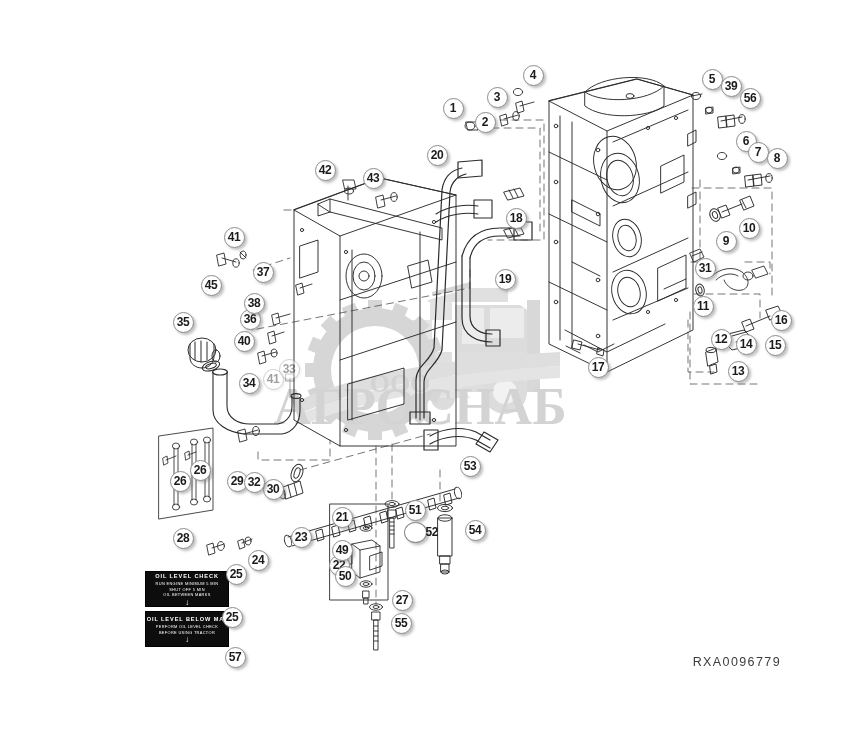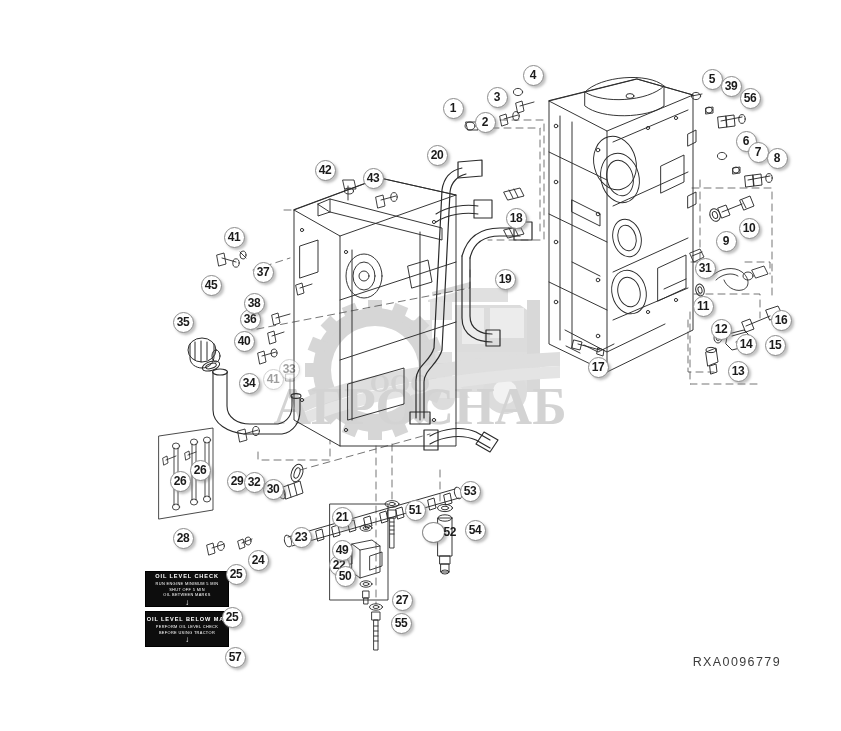--- a/index.html
+++ b/index.html
@@ -595,21 +595,21 @@
       <div class="callout" style="left: 485px; top: 122px;">2</div>
       <div class="callout" style="left: 497px; top: 97px;">3</div>
       <div class="callout" style="left: 533px; top: 75px;">4</div>
       <div class="callout" style="left: 712px; top: 79px;">5</div>
       <div class="callout" style="left: 746px; top: 141px;">6</div>
       <div class="callout" style="left: 758px; top: 152px;">7</div>
       <div class="callout" style="left: 777px; top: 158px;">8</div>
       <div class="callout" style="left: 726px; top: 241px;">9</div>
       <div class="callout" style="left: 749px; top: 228px;">10</div>
       <div class="callout" style="left: 703px; top: 306px;">11</div>
-      <div class="callout" style="left: 721px; top: 287px; margin-top: 32px;">12</div>
+      <div class="callout" style="left: 721px; top: 297px; margin-top: 32px;">12</div>
       <div class="callout" style="left: 738px; top: 371px;">13</div>
       <div class="callout" style="left: 746px; top: 344px;">14</div>
       <div class="callout" style="left: 775px; top: 345px;">15</div>
       <div class="callout" style="left: 781px; top: 320px;">16</div>
       <div class="callout" style="left: 598px; top: 367px;">17</div>
       <div class="callout" style="left: 516px; top: 218px;">18</div>
       <div class="callout" style="left: 505px; top: 279px;">19</div>
       <div class="callout" style="left: 437px; top: 155px;">20</div>
       <div class="callout" style="left: 342px; top: 517px;">21</div>
       <div class="callout" style="left: 339px; top: 565px;">22</div>
@@ -634,22 +634,22 @@
       <div class="callout" style="left: 244px; top: 341px;">40</div>
       <div class="callout" style="left: 234px; top: 237px;">41</div>
       <div class="callout faded" style="left: 273px; top: 379px;">41</div>
       <div class="callout" style="left: 325px; top: 170px;">42</div>
       <div class="callout" style="left: 373px; top: 178px;">43</div>
       <div class="callout" style="left: 211px; top: 243px; margin-top: 32px;">45</div>
       <div class="callout" style="left: 232px; top: 617px;">25</div>
       <div class="callout" style="left: 342px; top: 550px;">49</div>
       <div class="callout" style="left: 345px; top: 576px;">50</div>
       <div class="callout" style="left: 415px; top: 510px;">51</div>
-      <div class="callout" style="left: 432px; top: 532px; padding-left: 21px;">52</div>
-      <div class="callout" style="left: 470px; top: 491px;">53</div>
+      <div class="callout" style="left: 414px; top: 532px; padding-left: 21px;">52</div>
+      <div class="callout" style="left: 470px; top: 466px;">53</div>
       <div class="callout" style="left: 475px; top: 530px;">54</div>
       <div class="callout" style="left: 401px; top: 623px;">55</div>
       <div class="callout" style="left: 750px; top: 98px;">56</div>
       <div class="callout" style="left: 235px; top: 657px;">57</div>
     </div>
 
   <div id="part-number">RXA0096779</div>
 
 </div>
 

